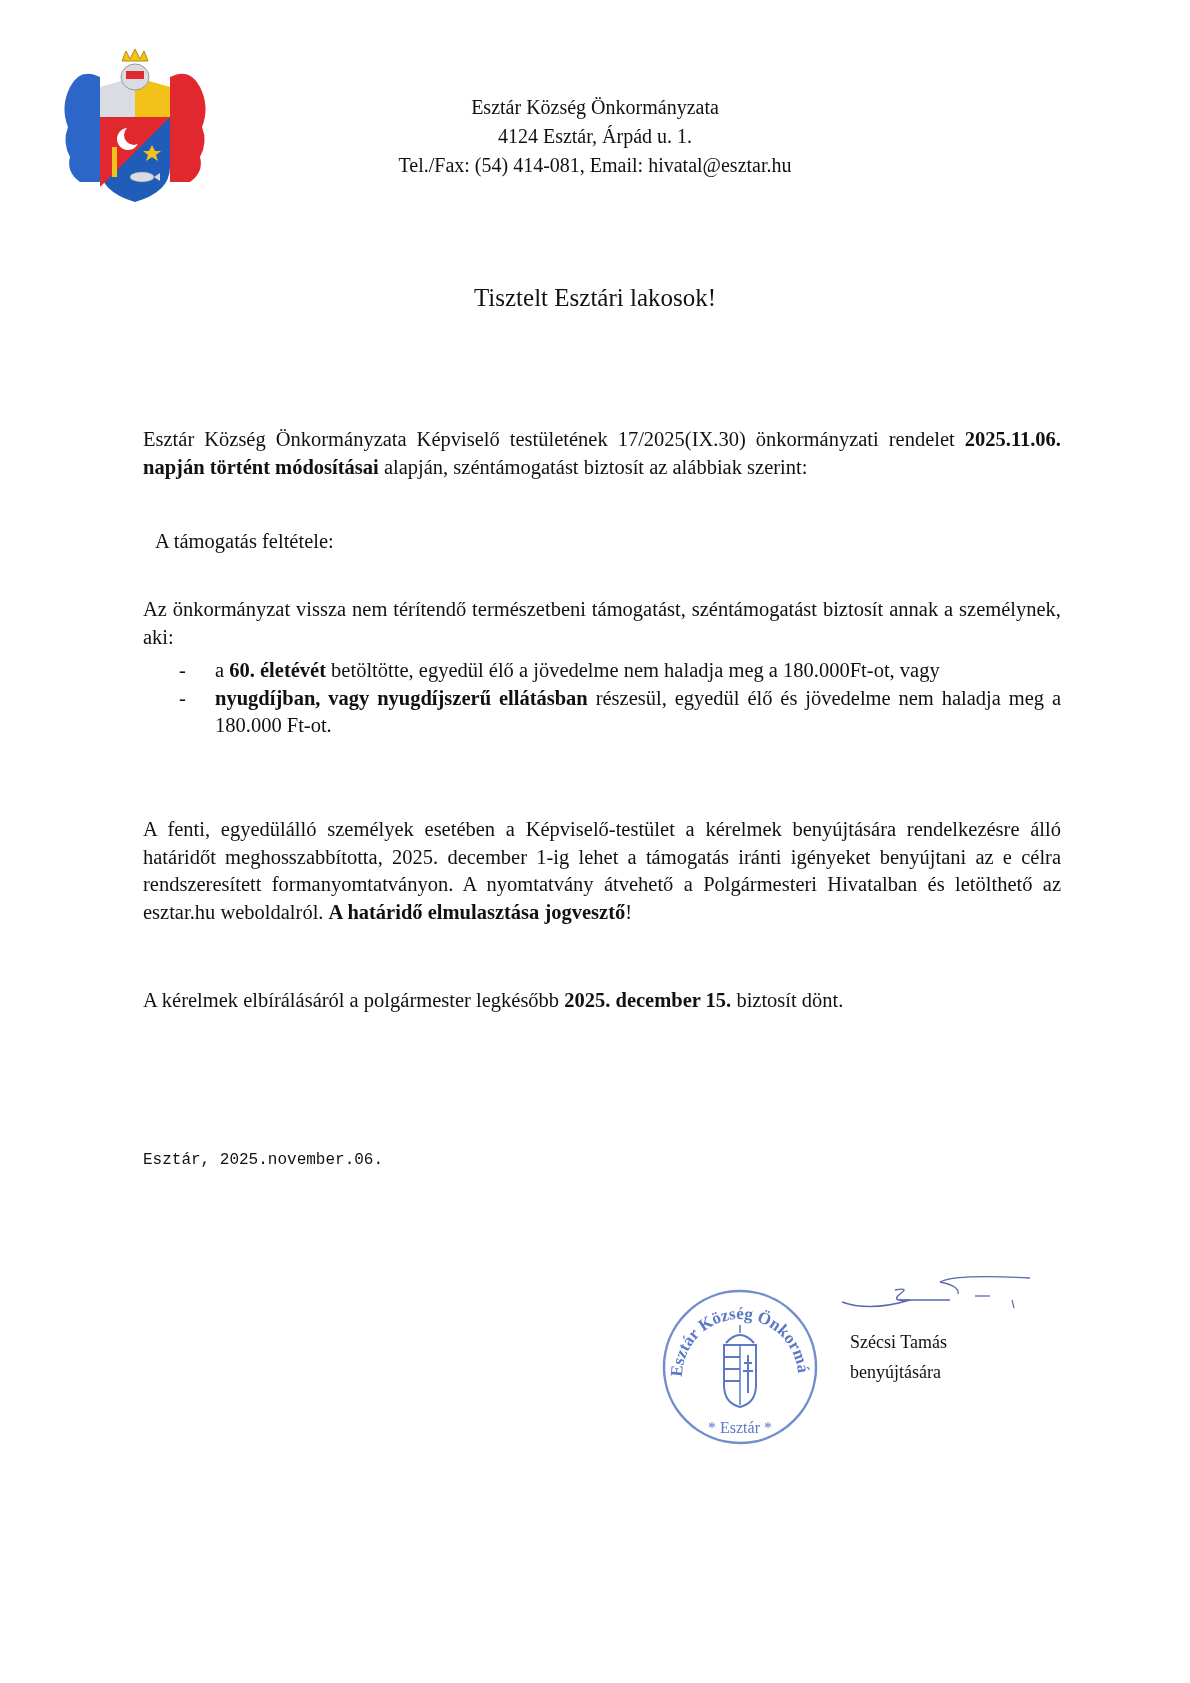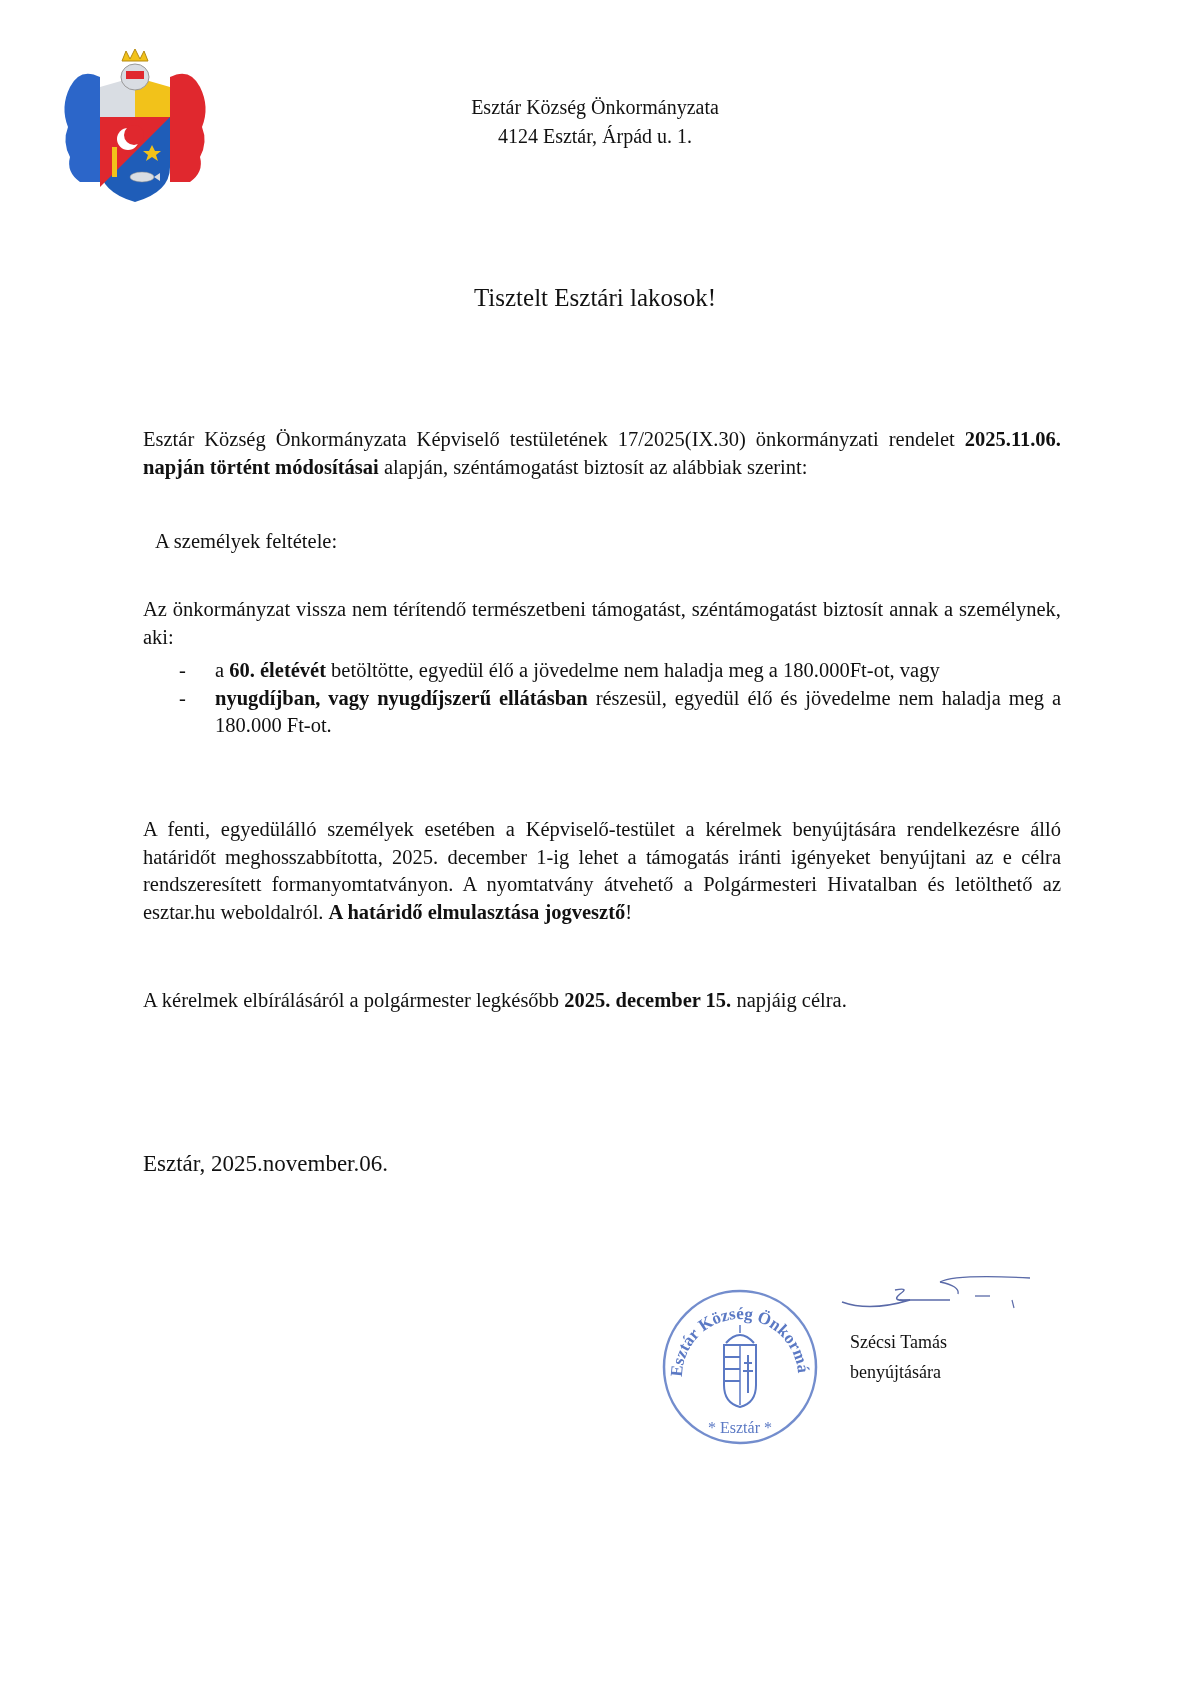--- a/index.html
+++ b/index.html
@@ -8,21 +8,21 @@
   .abs { position: absolute; }
   .coat { left: 60px; top: 47px; width: 150px; height: 160px; }
   .header { left: 300px; top: 93px; width: 590px; text-align: center; font-size: 20px; line-height: 29px; }
   .greeting { left: 300px; top: 284px; width: 590px; text-align: center; font-size: 25px; }
   .para { left: 143px; width: 918px; font-size: 20.5px; line-height: 27.5px; text-align: justify; }
   .para b { font-weight: bold; }
   .cond { left: 155px; font-size: 20.5px; }
   .list { left: 143px; width: 918px; font-size: 20.5px; line-height: 27.5px; }
   .li { position: relative; padding-left: 72px; text-align: justify; }
   .li .dash { position: absolute; left: 36px; top: 0; }
-  .date { left: 143px; top: 1151px; font-size: 23px; }
+  .date { left: 143px; top: 1151px; font-size: 16px; font-family: Liberation Mono, monospace; }
   .stamp { left: 660px; top: 1285px; width: 160px; height: 160px; }
   .sig { left: 840px; top: 1272px; width: 200px; height: 40px; }
   .signer { left: 850px; top: 1327px; width: 160px; text-align: left; font-size: 18px; line-height: 30px; }
 </style>
 </head>
 <body>
 
 <div class="abs coat">
   <svg width="150" height="160" viewBox="0 0 150 160">
 
@@ -51,49 +51,50 @@
     <rect x="52" y="100" width="5" height="30" fill="#f2c21a"></rect>
 
     <ellipse cx="82" cy="130" rx="12" ry="5" fill="#d9dde3" stroke="#888" stroke-width="0.5"></ellipse>
     <polygon points="94,130 100,126 100,134" fill="#d9dde3"></polygon>
   </svg>
 </div>
 
 <div class="abs header">
   <div>Esztár Község Önkormányzata</div>
   <div>4124 Esztár, Árpád u. 1.</div>
+  <div>Tel./Fax: (54) 414-081, Email: hivatal@esztar.hu</div>
 </div>
 
 <div class="abs greeting">Tisztelt Esztári lakosok!</div>
 
 <div class="abs para" style="top:426px;">
   <span>Esztár Község Önkormányzata Képviselő testületének 17/2025(IX.30) önkormányzati rendelet </span><b>2025.11.06. napján történt módosításai</b><span> alapján, széntámogatást biztosít az alábbiak szerint:</span>
 </div>
 
-<div class="abs cond" style="top:530px;">A személyek feltétele:</div>
+<div class="abs cond" style="top:530px;">A támogatás feltétele:</div>
 
 <div class="abs para" style="top:580px;margin-top:16px;">Az önkormányzat vissza nem térítendő természetbeni támogatást, széntámogatást biztosít annak a személynek, aki:</div>
 
 <div class="abs list" style="top:657px;">
   <div class="li">
     <span class="dash">-</span>
     <span>a </span><b>60. életévét</b><span> betöltötte, egyedül élő a jövedelme nem haladja meg a 180.000Ft-ot, vagy</span>
   </div>
   <div class="li">
     <span class="dash">-</span>
     <b>nyugdíjban, vagy nyugdíjszerű ellátásban</b><span> részesül, egyedül élő és jövedelme nem haladja meg a 180.000 Ft-ot.</span>
   </div>
 </div>
 
 <div class="abs para" style="top:816px;">
   <span>A fenti, egyedülálló személyek esetében a Képviselő-testület a kérelmek benyújtására rendelkezésre álló határidőt meghosszabbította, 2025. december 1-ig lehet a támogatás iránti igényeket benyújtani az e célra rendszeresített formanyomtatványon. A nyomtatvány átvehető a Polgármesteri Hivatalban és letölthető az esztar.hu weboldalról. </span><b>A határidő elmulasztása jogvesztő</b><span>!</span>
 </div>
 
 <div class="abs para" style="top:987px; text-align:left;">
-  <div><span>A kérelmek elbírálásáról a polgármester legkésőbb </span><b>2025. december 15.</b><span> napjáig célra.</span></div>
+  <div><span>A kérelmek elbírálásáról a polgármester legkésőbb </span><b>2025. december 15.</b><span> biztosít dönt.</span></div>
 </div>
 
 <div class="abs date">Esztár, 2025.november.06.</div>
 
 <div class="abs stamp">
   <svg width="160" height="160" viewBox="0 0 160 160">
     <defs>
       <path id="arcTop" d="M22 92 A58 58 0 1 1 138 92"></path>
       <path id="arcBot" d="M40 128 A58 58 0 0 0 120 128"></path>
     </defs>

